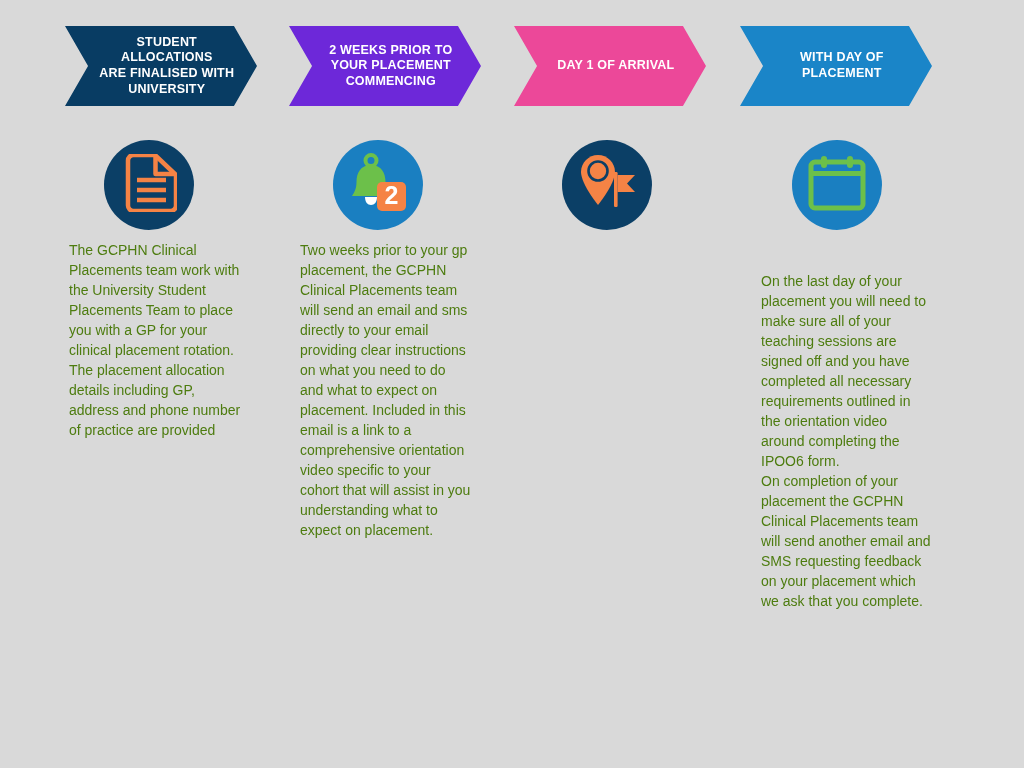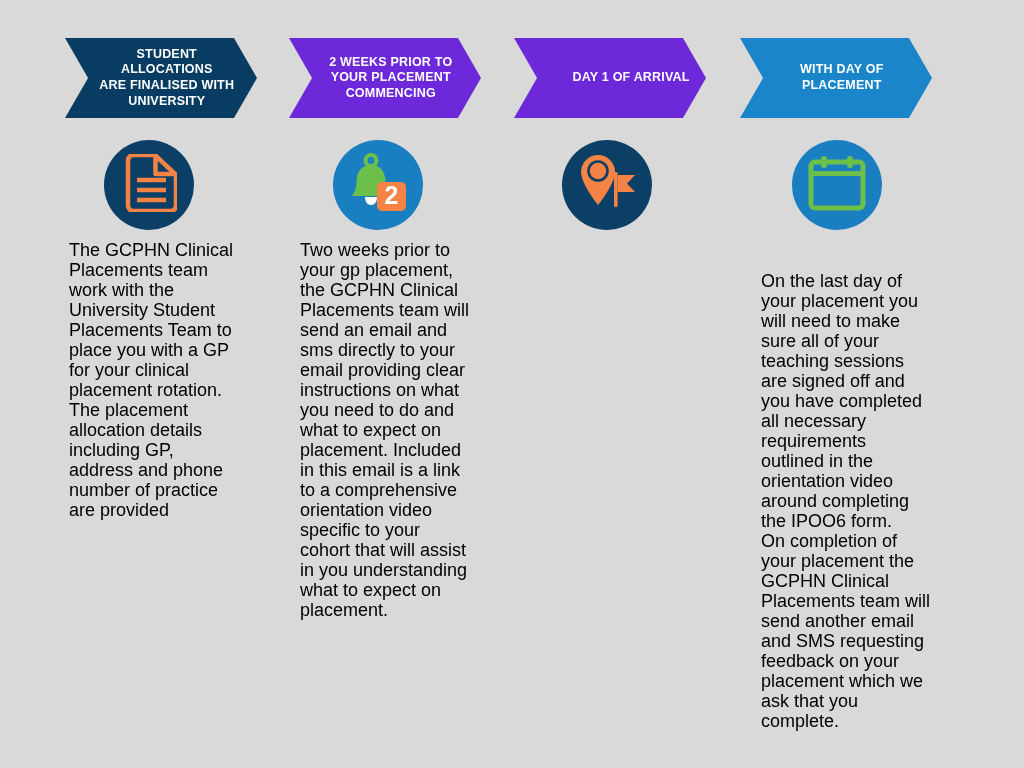--- a/index.html
+++ b/index.html
@@ -14,21 +14,21 @@
     overflow: hidden;
   }
   #canvas {
     position: relative;
     width: 1024px;
     height: 768px;
   }
   
   .chev-row {
     position: absolute;
-    top: 38px;
+    top: 26px;
     left: 0;
     width: 1024px;
     height: 80px;
   }
   .chev {
     position: absolute;
     top: 0;
     height: 80px;
     display: flex;
     align-items: center;
@@ -65,23 +65,23 @@
   }
   .ic0 { left: 104px; }
   .ic1 { left: 333px; }
   .ic2 { left: 562px; }
   .ic3 { left: 792px; }
 
   
   .col-text {
     position: absolute;
     top: 240px;
-    font-size: 18px;
+    font-size: 14px;
     line-height: 20px;
-    color: #000000;
+    color: #4d7c0f;
     white-space: pre-line;
   }
   .col-text0 { left: 69px;  width: 172px; }
   .col-text1 { left: 300px; width: 172px; }
   .col-text2 { left: 531px; width: 178px; }
   .col-text3 { left: 761px; width: 172px; margin-top: 31px; }
 </style>
 </head>
 <body>
 
@@ -94,21 +94,21 @@
 ARE FINALISED WITH
 UNIVERSITY</div>
     </div>
 
     <div class="chev chev1" style="background:#6d28d9;">
       <div class="chev-label">2 WEEKS PRIOR TO
 YOUR PLACEMENT
 COMMENCING</div>
     </div>
 
-    <div class="chev chev2" style="background:#6d28d9;justify-content:flex-end;">
+    <div class="chev chev2" style="background:#ec4899;">
       <div class="chev-label">DAY 1 OF ARRIVAL</div>
     </div>
 
     <div class="chev chev3" style="background:#1a85c8;">
       <div class="chev-label">WITH DAY OF
 PLACEMENT</div>
     </div>
   </div>
 
   <div class="icon-circle ic0" style="background:#0b3f66;">

